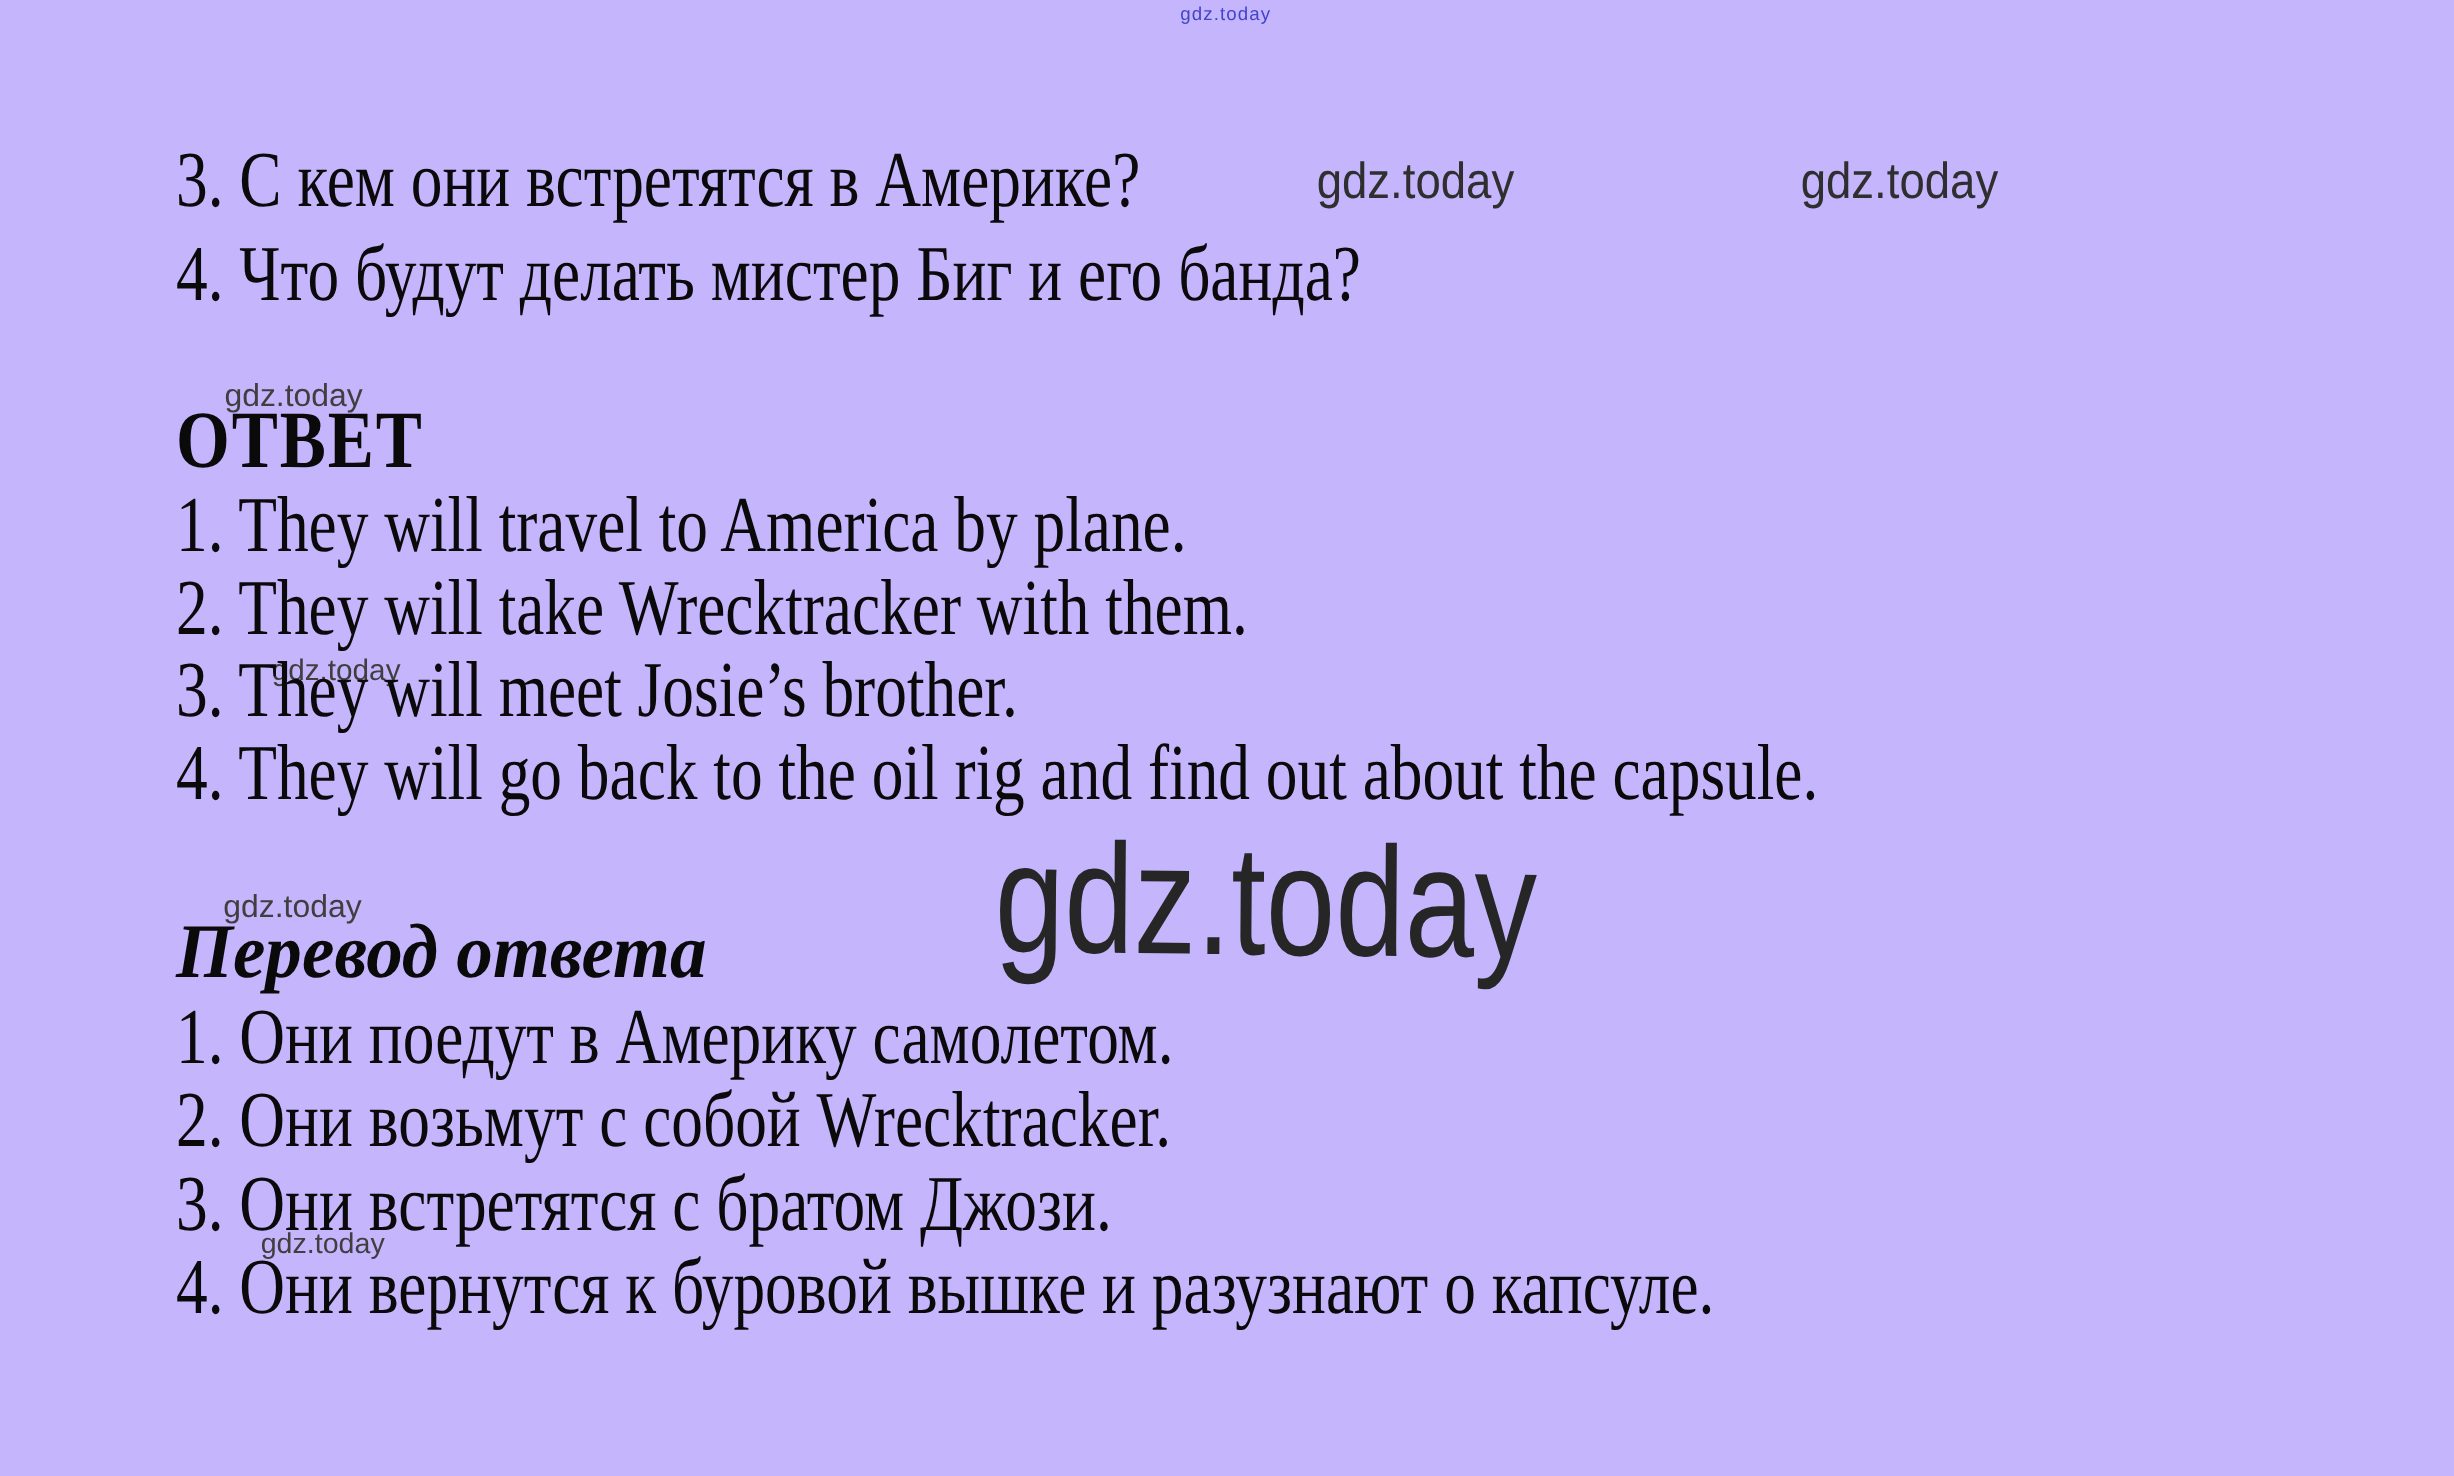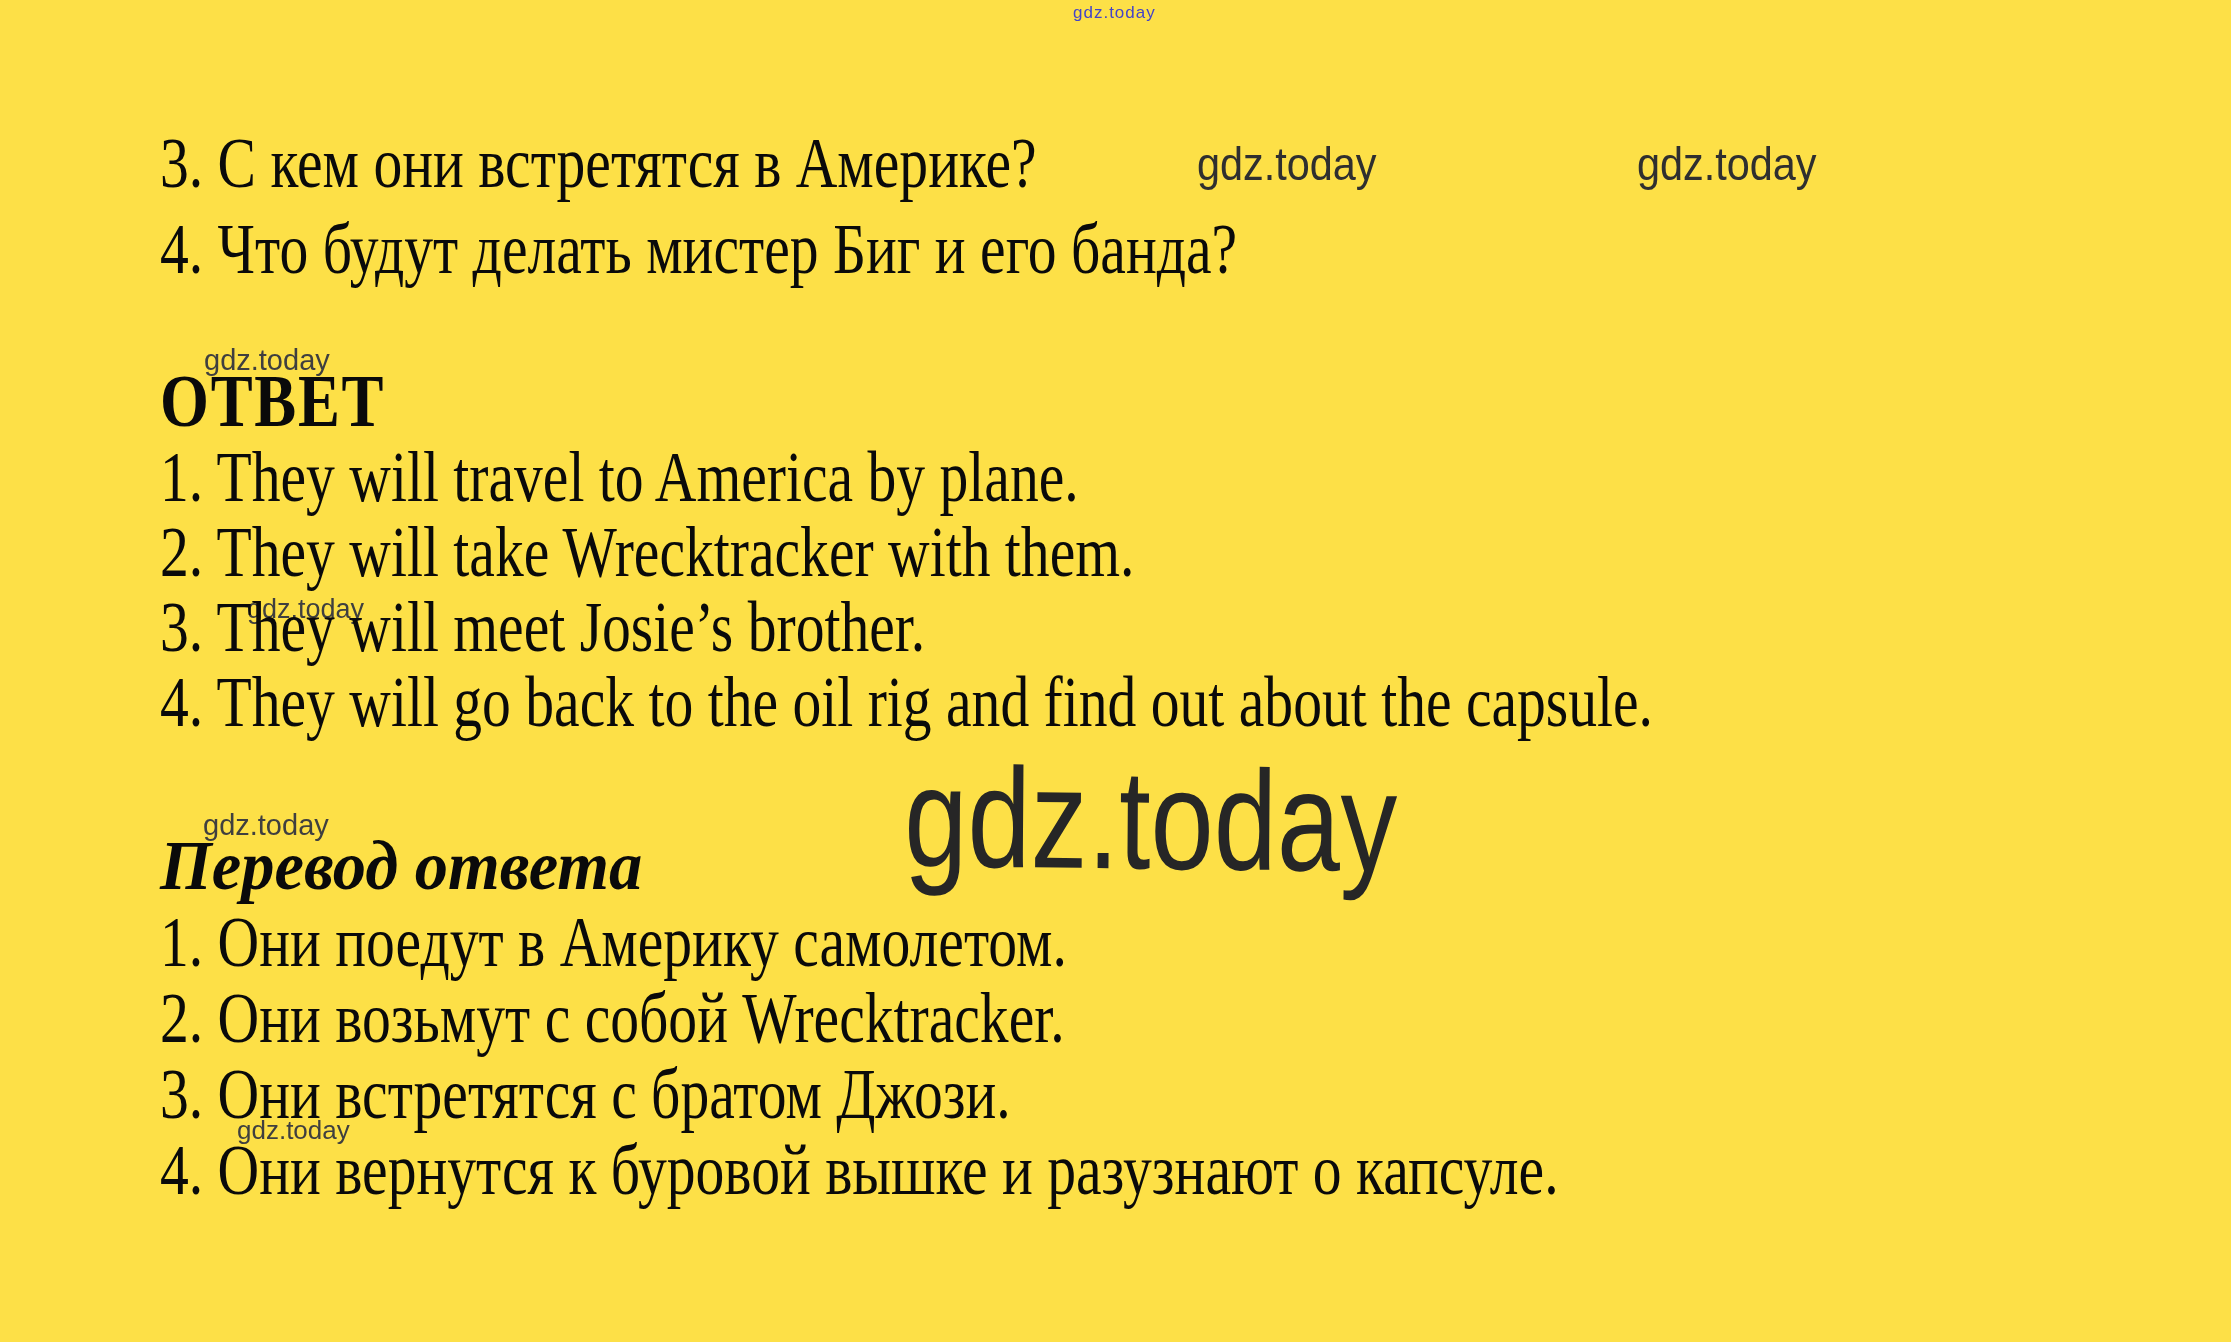--- a/index.html
+++ b/index.html
@@ -4,21 +4,21 @@
 <style>
   html, body {
     margin: 0;
     padding: 0;
     background: #ffffff;
   }
   .page {
     position: relative;
     width: 2231px;
     height: 1342px;
-    background: #fde047;
+    background: #c4b5fd;
     overflow: hidden;
     font-family: "Liberation Serif", serif;
     color: #0a0a0a;
   }
   .abs { position: absolute; white-space: nowrap; }
 
   
   .q-block {
     left: 160px; top: 120px;
     font-size: 72px; line-height: 86px;

